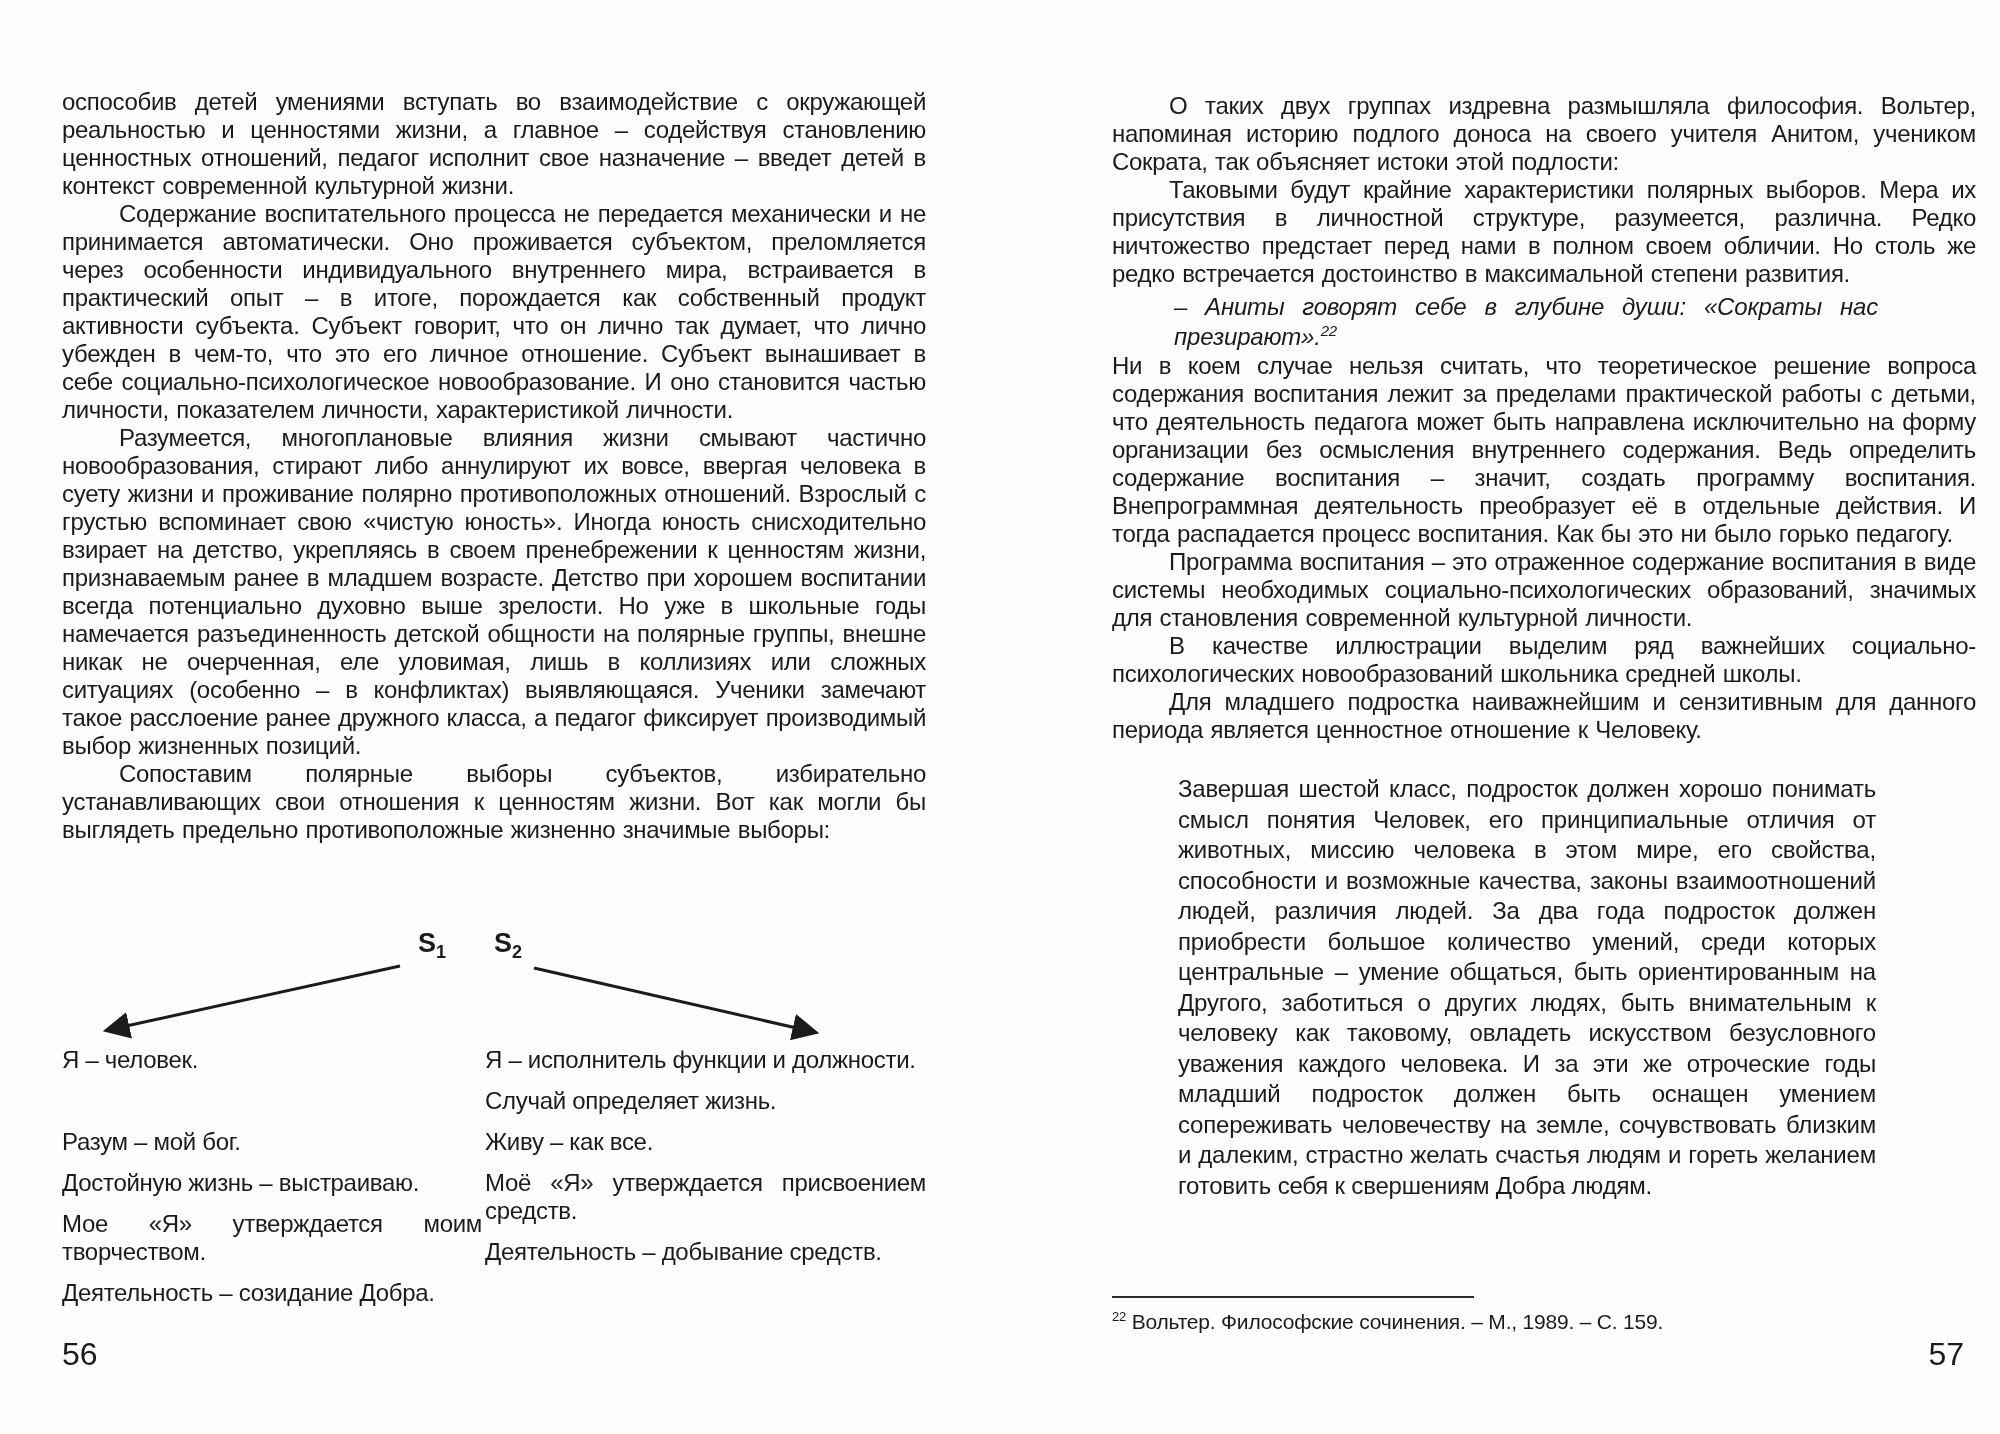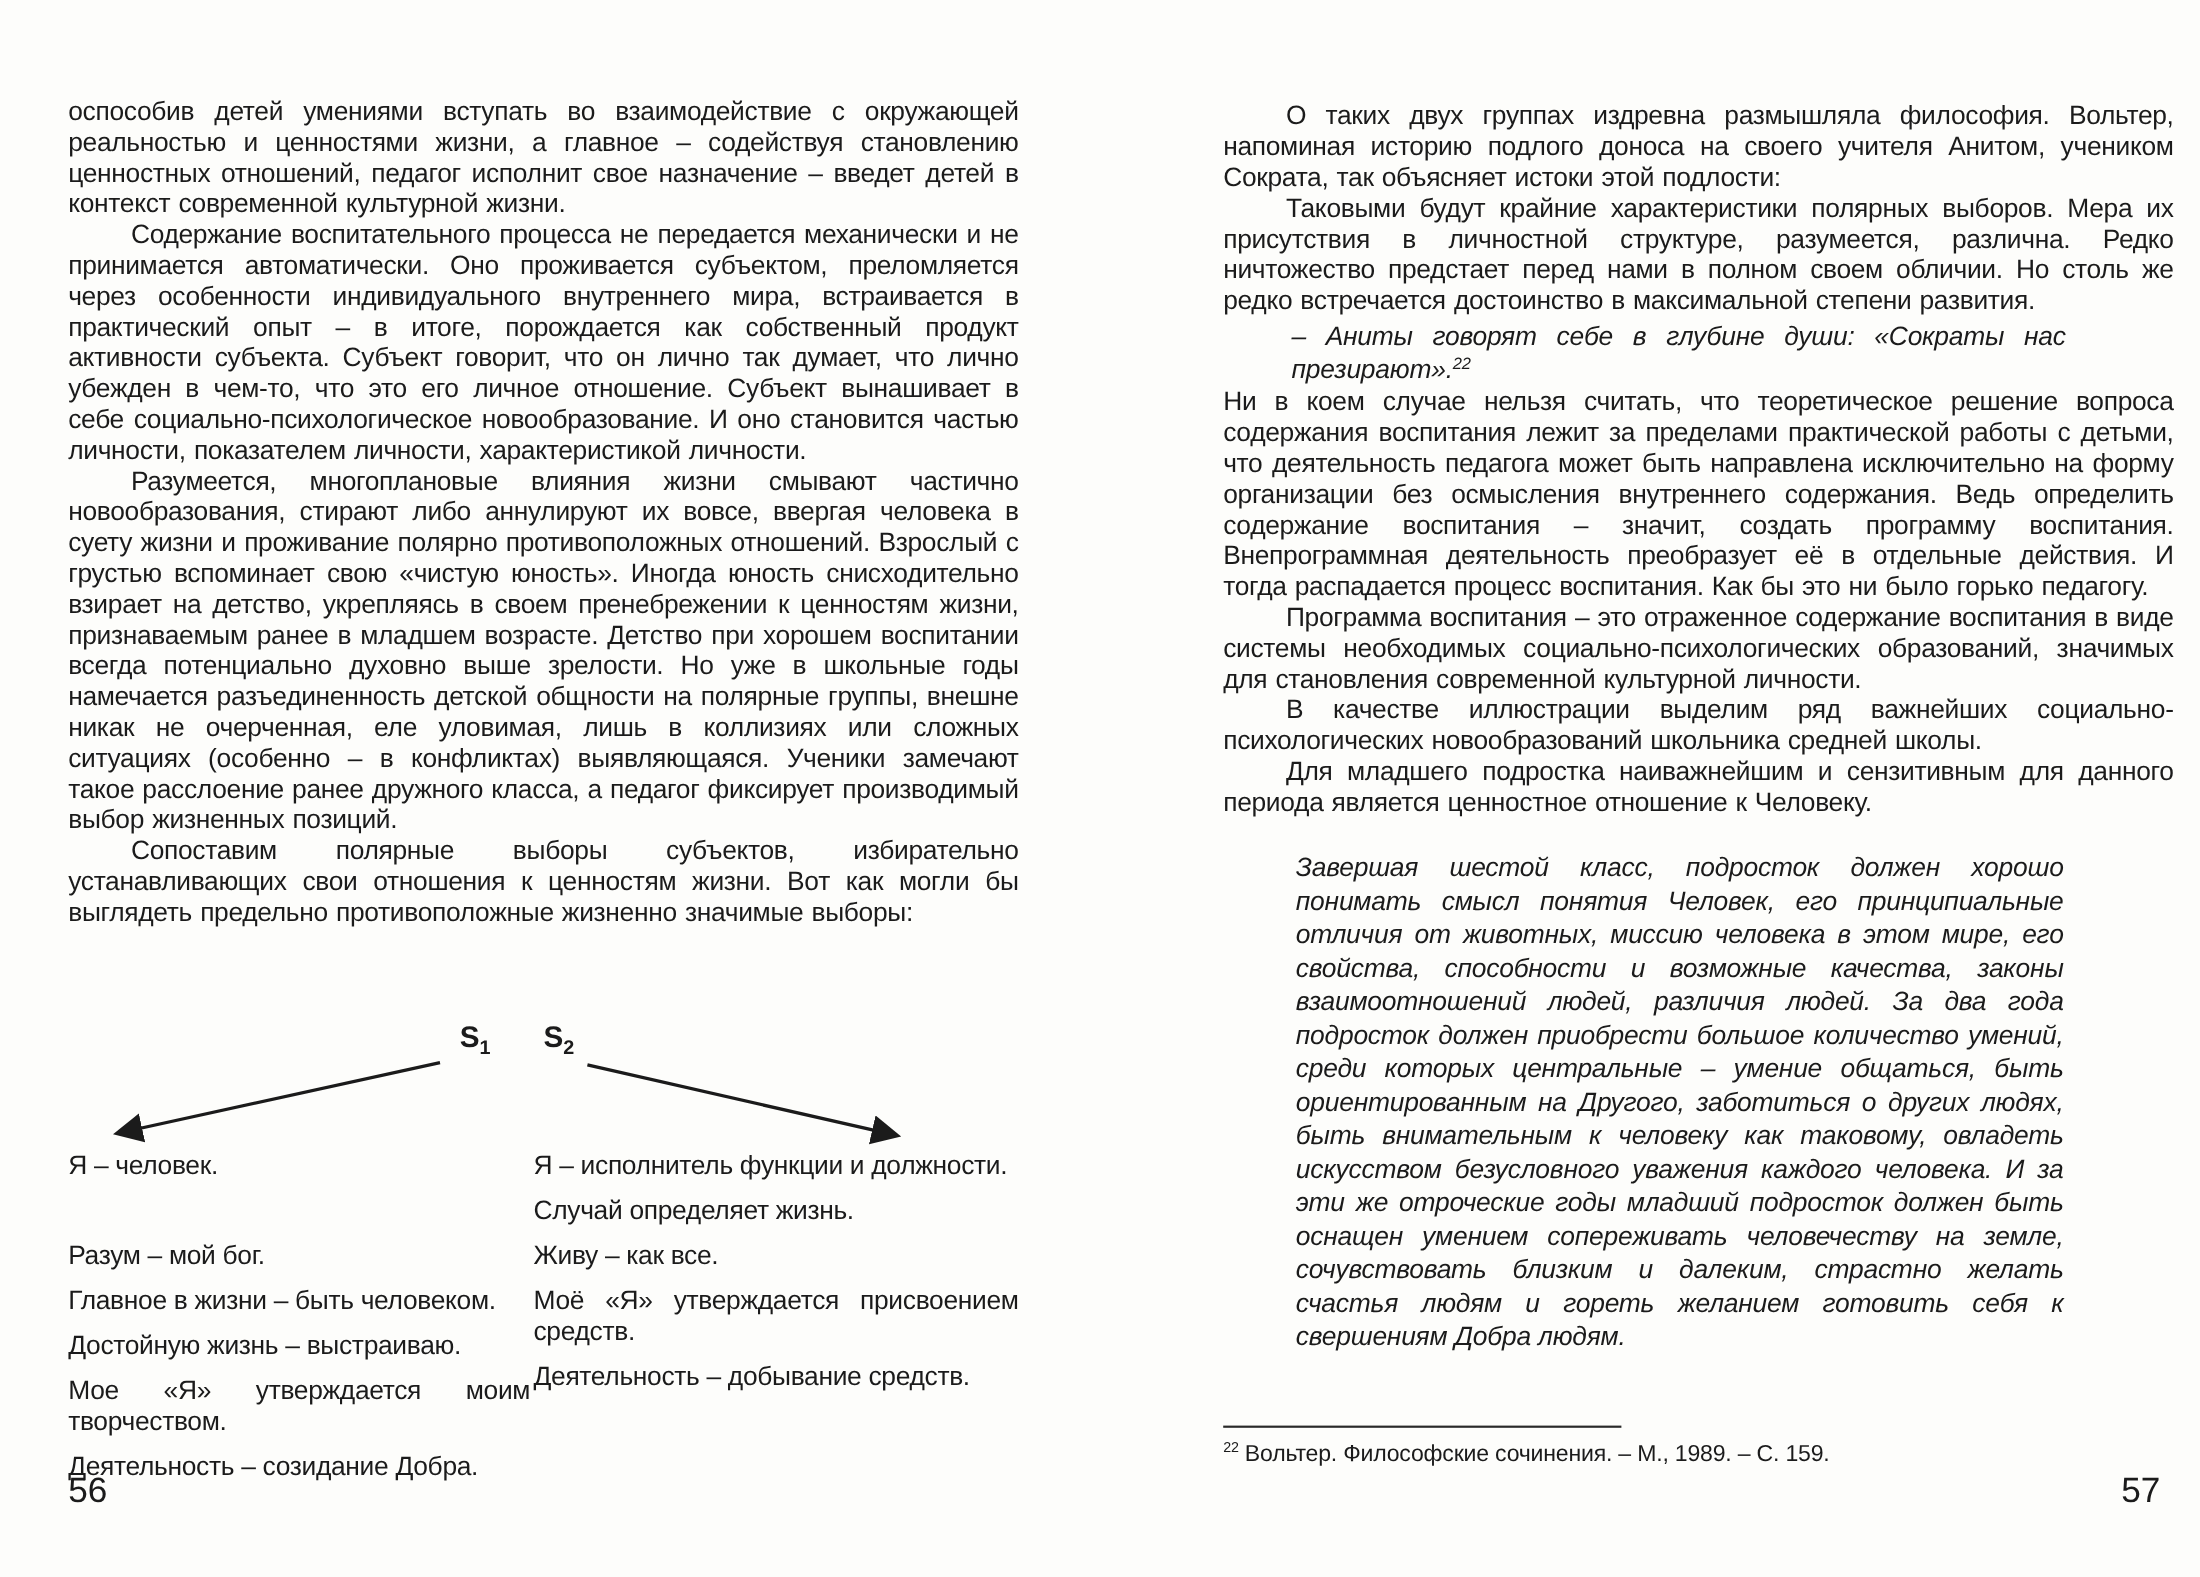--- a/index.html
+++ b/index.html
@@ -51,21 +51,20 @@
     margin:4px 0 0 62px;
     width:704px;
     font-size:24px;line-height:30px;
     font-style:italic;
     text-align:justify;
     letter-spacing:-0.2px;
   }
   .excerpt{
     margin:30px 100px 0 66px;
     font-size:24px;line-height:30.5px;
-    font-style:italic;
     text-align:justify;
     letter-spacing:-0.2px;
   }
   sup.ref{font-size:15px;line-height:0;}
   .footnote{position:absolute;left:1112px;top:1296px;width:864px;}
   .footnote-rule{width:362px;height:2px;background:#2a2a2a;margin:0 0 12px 0;}
   .footnote p{margin:0;font-size:21px;letter-spacing:-0.2px;}
   .footnote sup.ref{font-size:13px;}
   .page-number{
     position:absolute;
@@ -94,21 +93,20 @@
       </defs>
       <line x1="338" y1="46" x2="46" y2="110" stroke="#1b1b1b" stroke-width="3" marker-end="url(#arrow)"></line>
       <line x1="472" y1="48" x2="752" y2="112" stroke="#1b1b1b" stroke-width="3" marker-end="url(#arrow)"></line>
     </svg>
   </div>
 
   <div class="columns">
     <div class="col col-left">
       <p class="col-item gap-after">Я – человек.</p>
       <p class="col-item">Разум – мой бог.</p>
-      <p class="col-item">Главное в жизни – быть человеком.</p>
       <p class="col-item">Достойную жизнь – выстраиваю.</p>
       <p class="col-item just">Мое «Я» утверждается моим творчеством.</p>
       <p class="col-item">Деятельность – созидание Добра.</p>
     </div>
     <div class="col col-right">
       <p class="col-item just">Я – исполнитель функции и должности.</p>
       <p class="col-item">Случай определяет жизнь.</p>
       <p class="col-item">Живу – как все.</p>
       <p class="col-item just">Моё «Я» утверждается присвоением средств.</p>
       <p class="col-item">Деятельность – добывание средств.</p>

